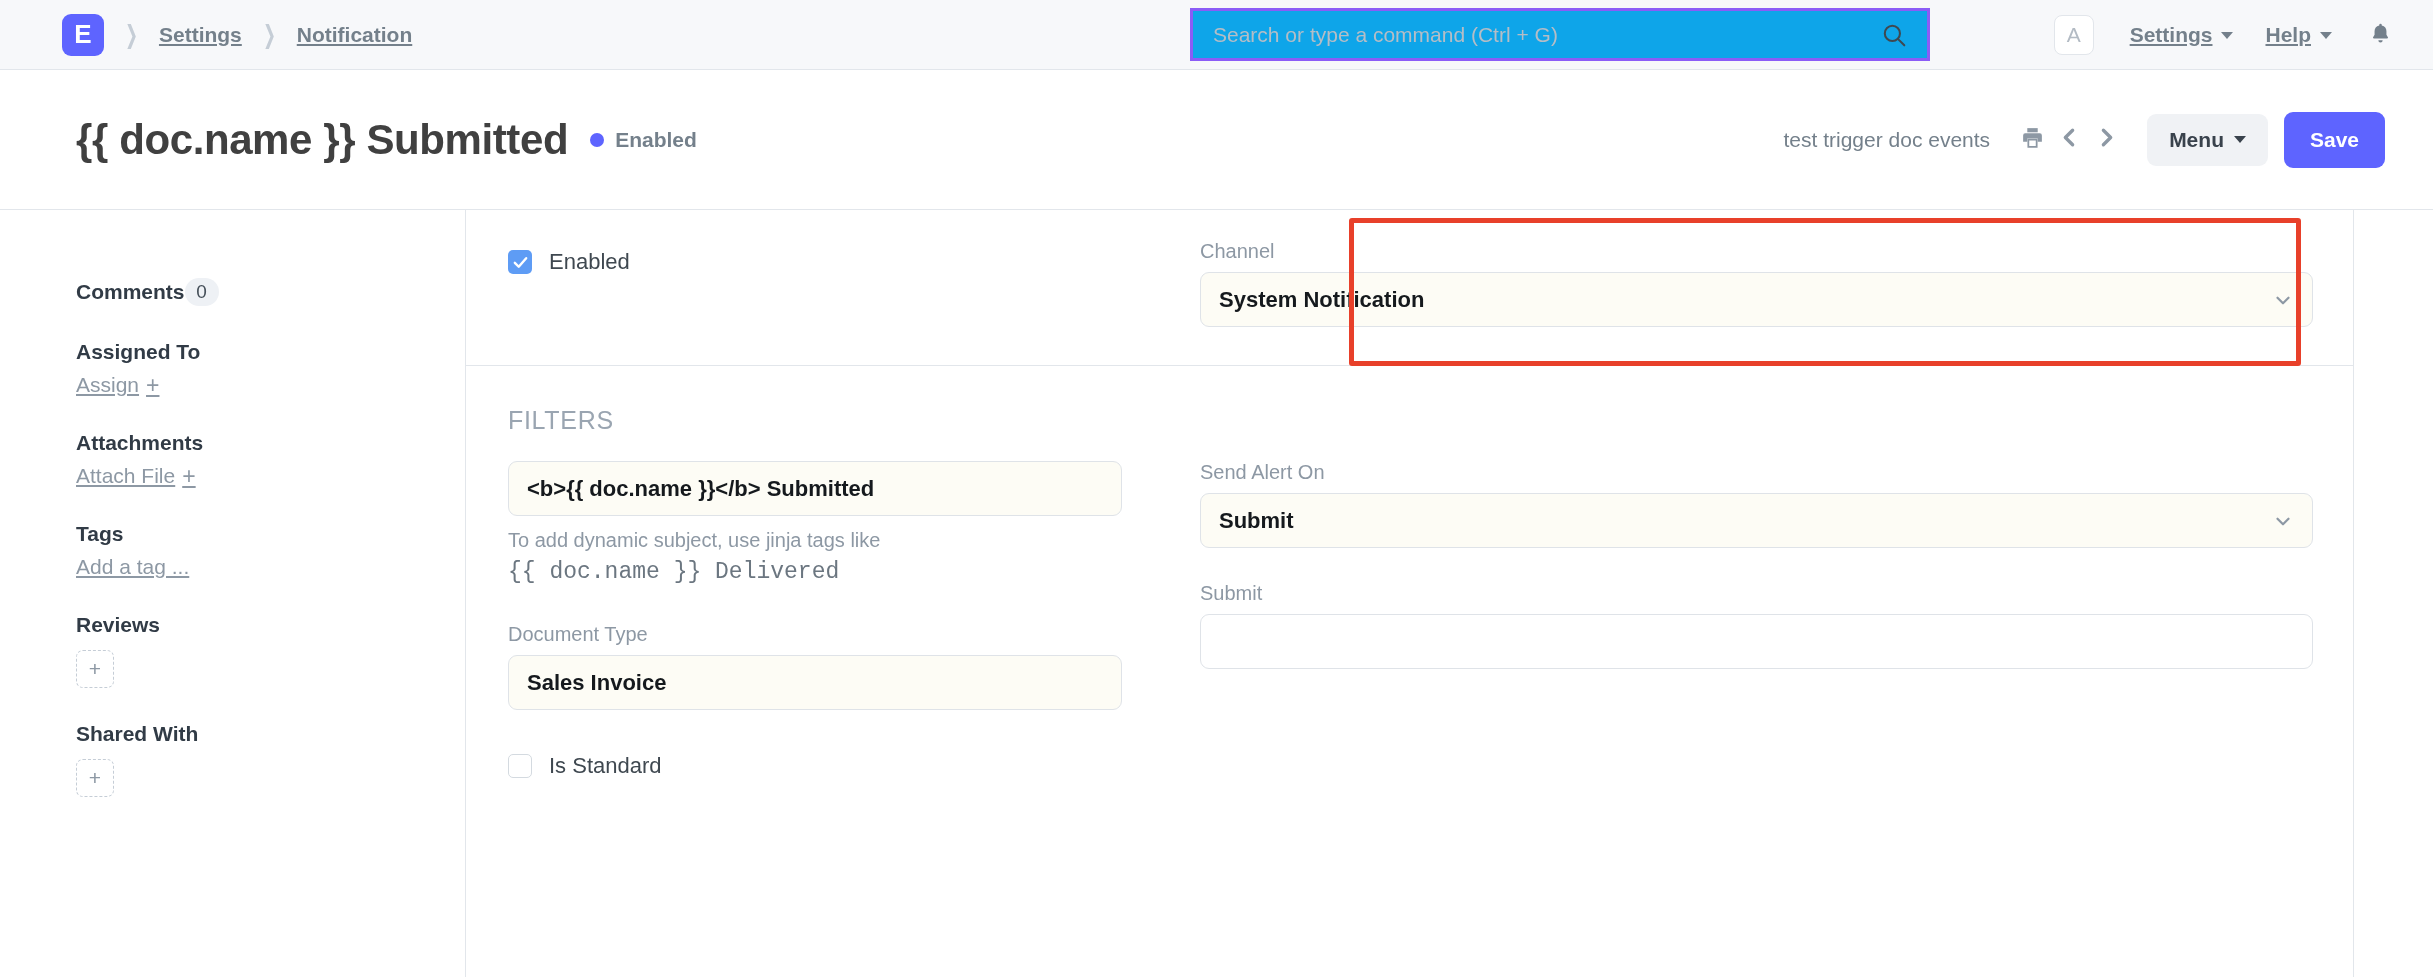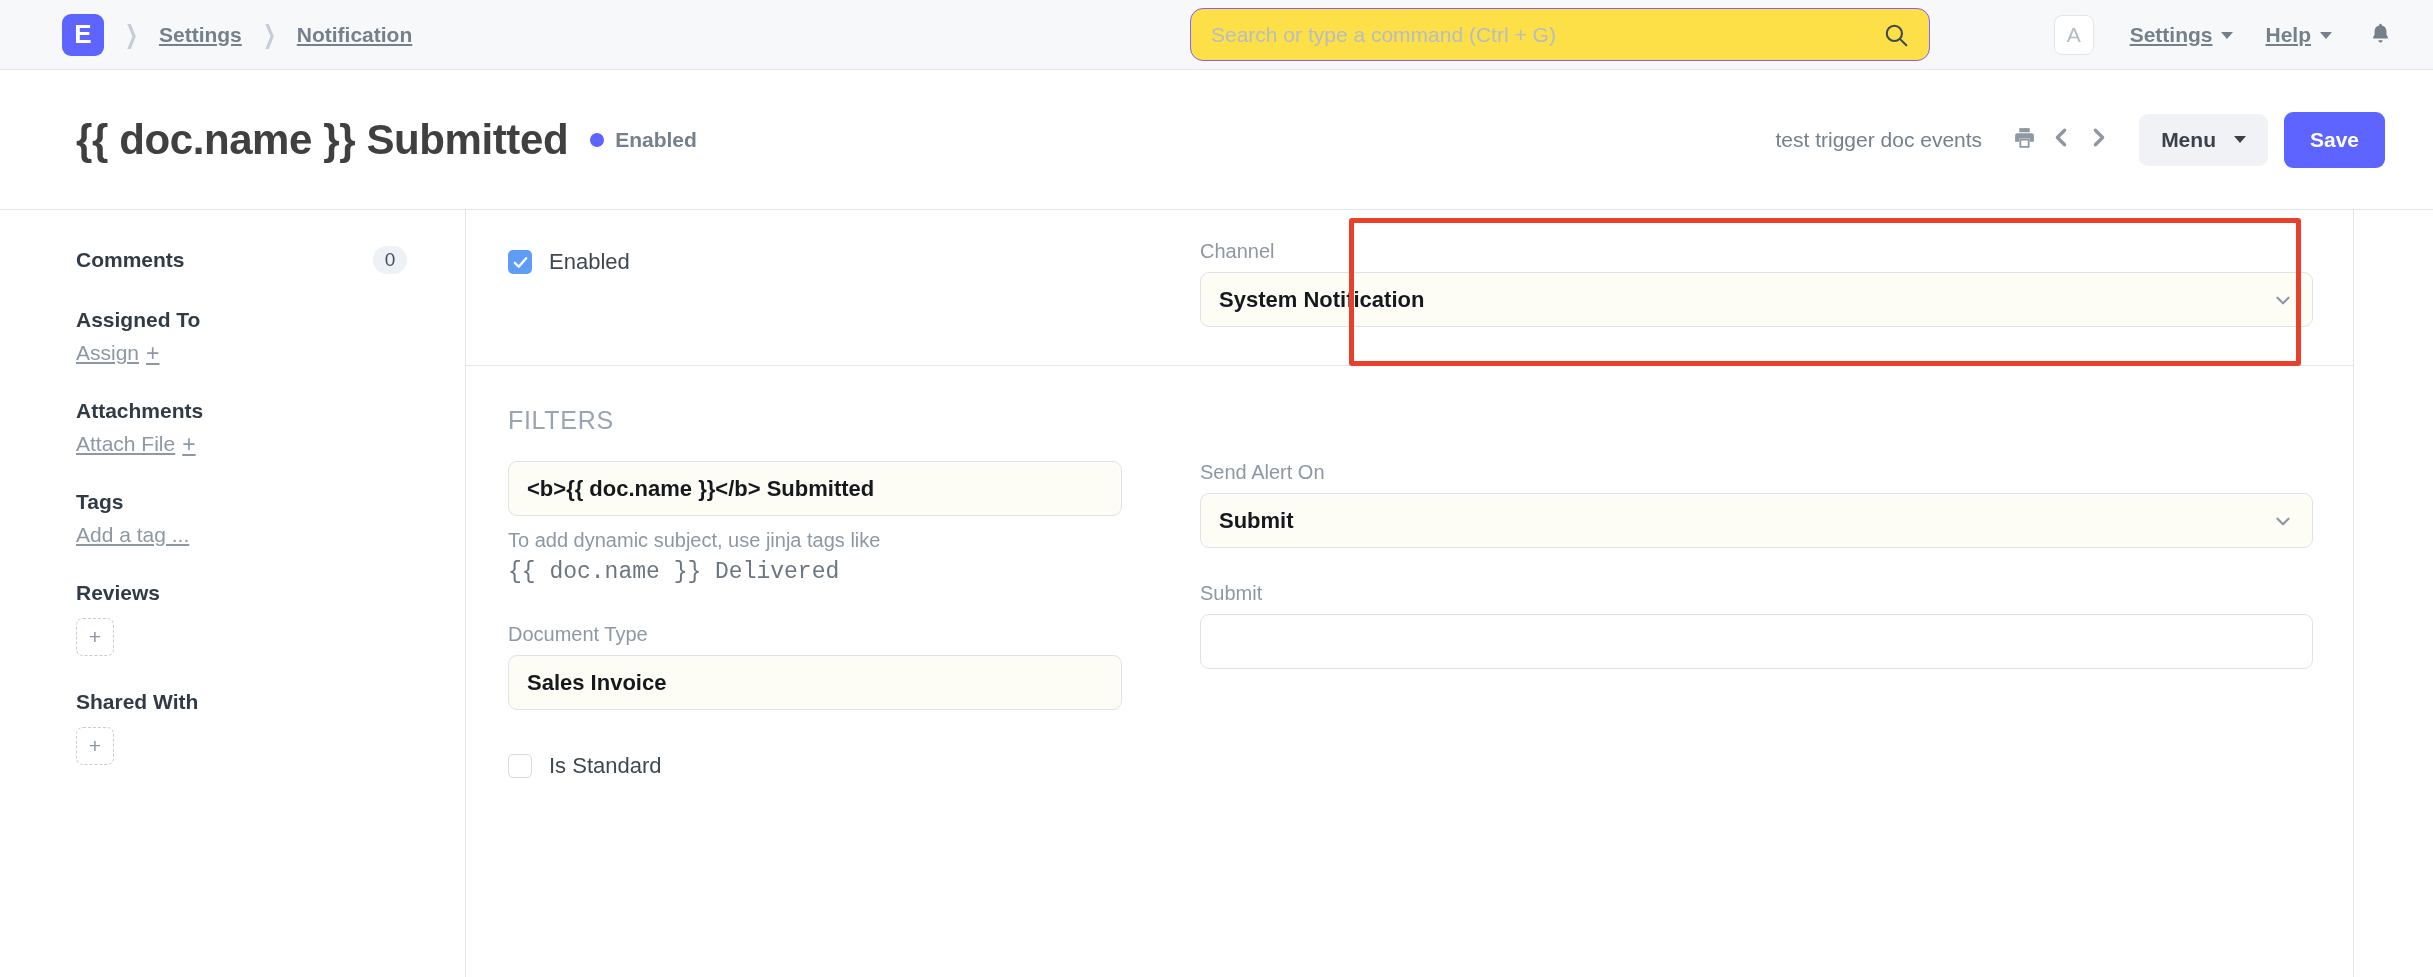--- a/index.html
+++ b/index.html
@@ -51,23 +51,23 @@
 
   .search-wrap {
     position: absolute;
     left: 1190px;
     top: 8px;
     width: 740px;
     height: 53px;
   }
   .search-box {
     width: 100%; height: 100%;
-    border: 1px solid #8b5cf6;
-    border-radius: 13px;
-    background: #fde047;
+    border: 3px solid #8b5cf6;
+    border-radius: 0;
+    background: #0ea5e9;
     display: flex; align-items: center;
     padding: 0 20px;
   }
   .search-box input {
     border: none; outline: none; background: transparent;
     font-family: "Liberation Sans", sans-serif;
     font-size: 21px;
     color: #3f4850;
     flex: 1;
   }
@@ -170,21 +170,21 @@
     background: #f0f2f5;
     border: none;
     border-radius: 9px;
     height: 52px;
     padding: 0 22px;
     font-family: "Liberation Sans", sans-serif;
     font-size: 21px;
     font-weight: 600;
     color: #39424c;
     display: flex; align-items: center;
-    gap: 18px;
+    gap: 10px;
     cursor: pointer;
     text-align: right;
   }
   .btn-save {
     margin-left: 16px;
     background: #5e64ff;
     border: none;
     border-radius: 9px;
     height: 56px;
     padding: 0 26px;
@@ -205,21 +205,21 @@
   
   .sidebar {
     width: 466px;
     flex: none;
     padding: 36px 58px 0 76px;
     border-right: 1px solid #e2e6eb;
   }
   .side-block { margin-bottom: 34px; }
   .side-row {
     display: flex; align-items: center;
-    justify-content: space-between;
+    margin-top: 32px;
   }
   .side-head {
     font-size: 21px;
     font-weight: 700;
     color: #313b46;
   }
   .count-pill {
     background: #eef1f5;
     color: #46505a;
     font-size: 19px;

